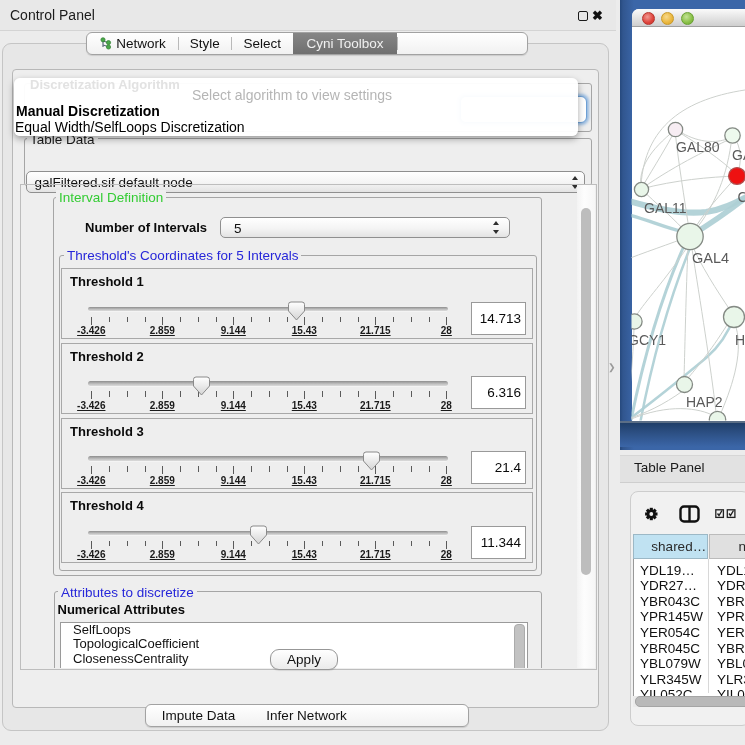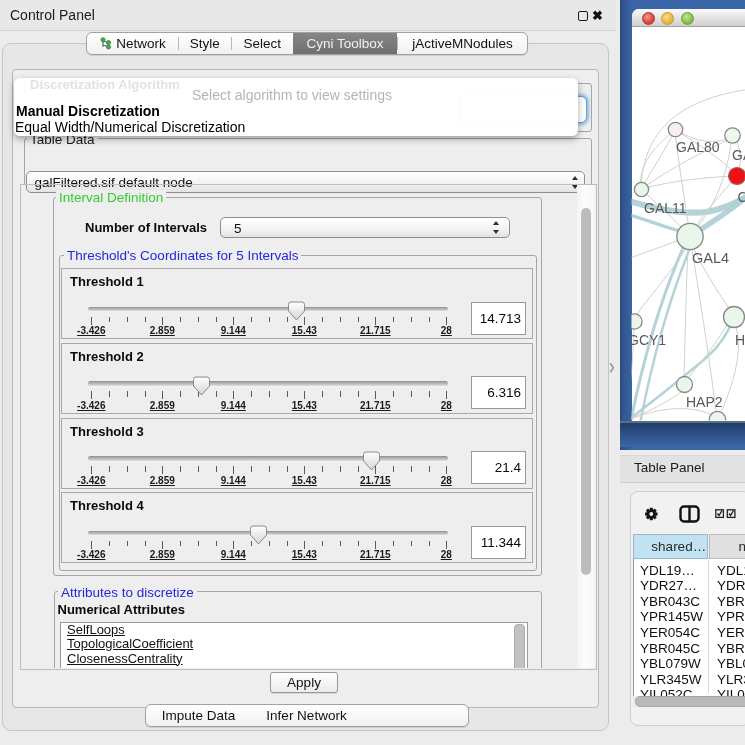--- a/index.html
+++ b/index.html
@@ -49,24 +49,24 @@
 .ttitle{position:absolute;left:8px;top:5px;font-size:13px;font-weight:bold;color:#0a0a0a;}
 .track{position:absolute;left:26px;top:37.5px;width:360px;height:4.5px;border-radius:2.5px;
  background:linear-gradient(#8d8d8d,#bdbdbd 55%,#dcdcdc);box-shadow:0 0.5px 0 rgba(255,255,255,0.7);}
 .tick{position:absolute;width:1px;background:#5a5a5a;top:47.5px;}
 .tlabel{position:absolute;top:56px;font-size:10px;font-weight:bold;color:#1a1a1a;width:50px;text-align:center;text-decoration:underline;}
 .vbox{position:absolute;left:409px;top:32.5px;width:49px;height:31px;background:#fff;border:1px solid #999;
  font-size:13.5px;color:#0a0a0a;text-align:right;line-height:31px;padding-right:4px;}
 .thumb{position:absolute;top:32px;}
 
 #list{left:40px;top:436.5px;width:465.5px;height:70px;background:#fff;border:1px solid #9a9a9a;font-size:13px;color:#111;}
-#list > div.li{padding-left:6px;height:14.6px;line-height:14.6px;text-decoration:underline;}
+#list > div.li{padding-left:12px;height:14.6px;line-height:14.6px;}
 #listscroll{position:absolute;right:2px;top:1px;width:9px;height:46px;background:#c2c2c2;border:1px solid #ababab;border-radius:4px;}
 
-#applybtn{left:270px;top:672px;width:66px;height:19px;border:1px solid #979797;border-radius:3px;
+#applybtn{left:270px;top:649px;width:66px;height:19px;border:1px solid #979797;border-radius:9px;
  background:linear-gradient(#ffffff,#ebebeb);font-size:13.5px;color:#111;text-align:center;line-height:19px;box-shadow:0 1px 1px rgba(0,0,0,0.1);}
 
 #blue{left:620px;top:0;width:125px;height:450px;background:linear-gradient(90deg,#26497d 0px,#31568f 3px,#3b66a8 14px);}
 #shadow1{left:620px;top:420.5px;width:125px;height:2px;background:#5b6e86;}
 #shadow2{left:620px;top:422.5px;width:125px;height:24px;background:linear-gradient(#1f3e68,#2c4f83 40%,#3b66a8);}
 #netwin{left:631.5px;top:8.5px;width:114px;height:412px;background:#fff;border-top-left-radius:7px;}
 #wintitle{left:631.5px;top:8.5px;width:114px;height:17px;background:linear-gradient(#fafafa,#cfcfcf);
  border-bottom:1px solid #a0a0a0;border-top-left-radius:7px;}
 .light{position:absolute;width:11px;height:11px;border-radius:50%;top:12px;}
 #netsvg{left:620px;top:0;width:125px;height:450px;}
@@ -103,21 +103,20 @@
    <circle cx="4" cy="2.8" r="2.1" fill="#4aa84a" stroke="#2e7d2e" stroke-width="0.7"></circle>
    <circle cx="9.5" cy="5.6" r="2.1" fill="#4aa84a" stroke="#2e7d2e" stroke-width="0.7"></circle>
    <circle cx="9.5" cy="10" r="2.1" fill="#4aa84a" stroke="#2e7d2e" stroke-width="0.7"></circle>
   </svg>Network</div>
  <div class="segsep"></div>
  <div class="seg" style="width:51.5px;">Style</div>
  <div class="segsep"></div>
  <div class="seg" style="width:61.5px;">Select</div>
  <div class="seg sel" style="width:104px;">Cyni Toolbox</div>
  <div class="segsep"></div>
- <div class="seg" style="width:129px;">jActiveMNodules</div>
 </div>
 
 <div class="abs group" style="left:24px;top:83px;width:566px;height:47px;"></div>
 <div class="abs" id="hidcombo"></div>
 
 <div class="abs group" style="left:24px;top:138px;width:566px;height:46px;"></div>
 <div class="abs gtitle" style="left:27px;top:131.5px;color:#1a1a1a;">Table Data</div>
 <div class="abs combo" style="left:25.5px;top:155px;width:559px;height:22px;margin-top:16px;">
   <div class="ctext" style="left:8px;">galFiltered.sif default node</div>
   <div class="spin" style="right:5px;top:3.5px;"></div>
@@ -316,21 +315,21 @@
 
 <div class="abs capsule" id="bottabs">
  <div class="seg" style="width:105px;">Impute Data</div>
  <div class="seg" style="width:111px;">Infer Network</div>
 </div>
 
 <div class="abs" id="popup"></div>
 <div class="abs" id="ghosttitle">Discretization Algorithm</div>
 <div class="abs" id="prompt">Select algorithm to view settings</div>
 <div class="abs" id="item1">Manual Discretization</div>
-<div class="abs" id="item2">Equal Width/Numerical Discretization</div>
+<div class="abs" id="item2">Equal Width/SelfLoops Discretization</div>
 
 <div class="abs" id="blue"></div>
 <div class="abs" id="netwin"></div>
 <div class="abs" id="wintitle"></div>
 <div class="abs light" style="left:641.5px;background:radial-gradient(circle at 40% 35%,#f09a93,#df423a 60%,#c13b34);border:0.5px solid #b5352e;"></div>
 <div class="abs light" style="left:661px;background:radial-gradient(circle at 40% 35%,#f7d98c,#eab63c 60%,#d6a02f);border:0.5px solid #c99a28;"></div>
 <div class="abs light" style="left:680.5px;background:radial-gradient(circle at 40% 35%,#c4e396,#88bf45 60%,#6fa637);border:0.5px solid #69a033;"></div>
 <div class="abs" id="shadow1"></div>
 <div class="abs" id="shadow2"></div>
 <svg class="abs" id="netsvg" viewBox="620 0 125 450">

